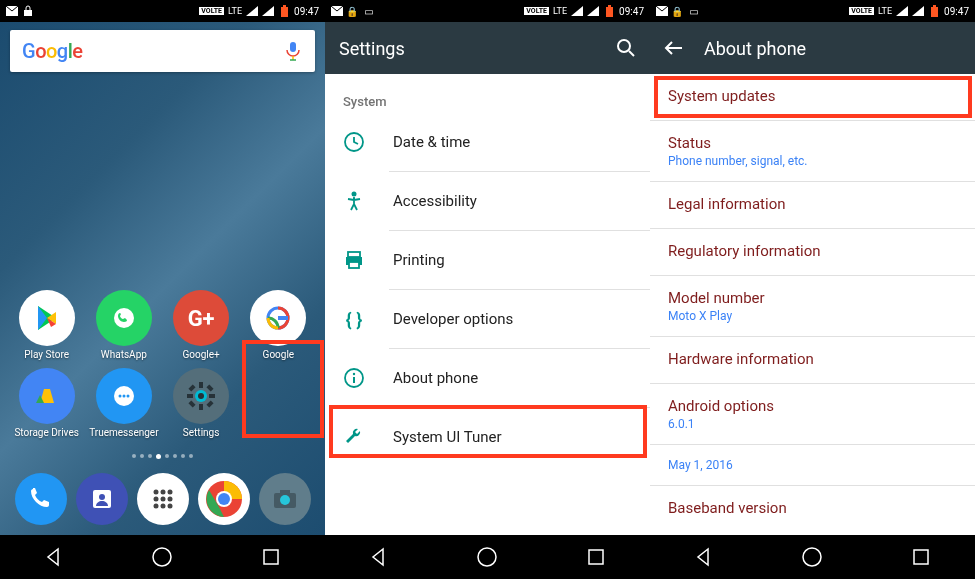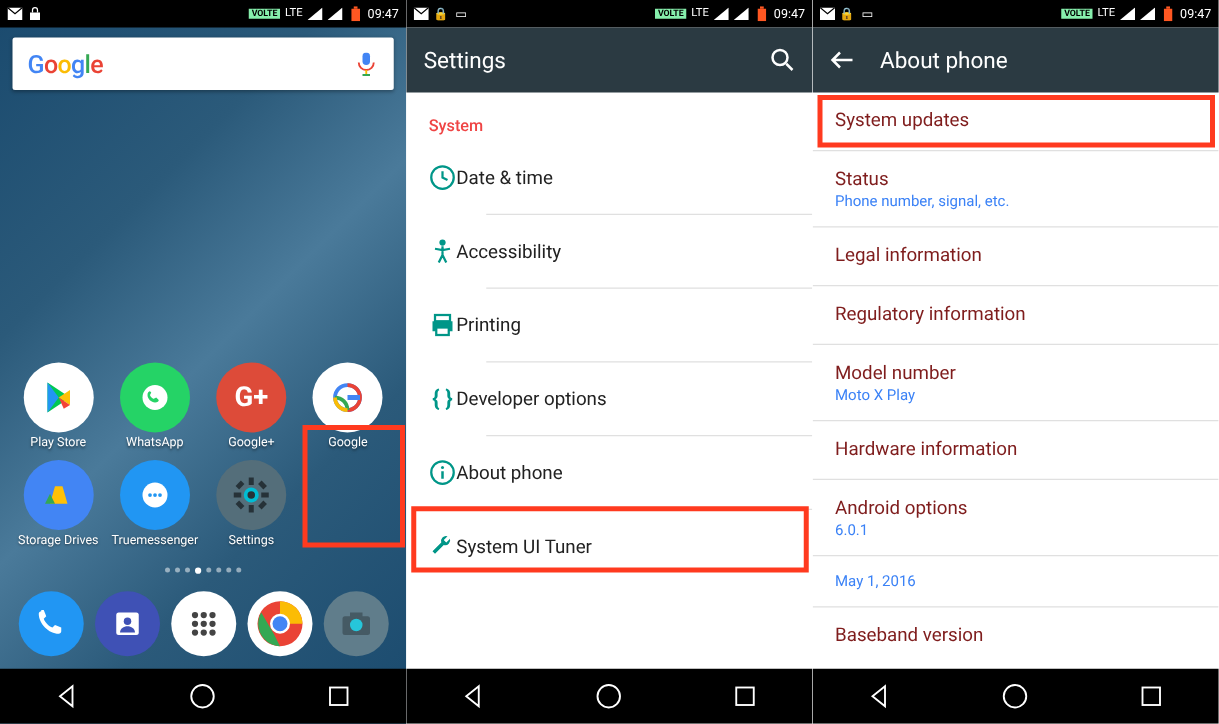--- a/index.html
+++ b/index.html
@@ -5,21 +5,21 @@
 * { margin: 0; padding: 0; box-sizing: border-box; font-family: Roboto, Arial, sans-serif; }
 body { width: 975px; height: 579px; display: flex; background: #fff; }
 .screen { width: 325px; height: 579px; position: relative; overflow: hidden; display: flex; flex-direction: column; }
 .screen1 { background: linear-gradient(135deg, #1a4a6e 0%, #2b5a7a 30%, #4a7a9a 50%, #2b5a7a 70%, #1a4a6e 100%); }
 .screen2, .screen3 { background: #fff; }
 
 
 .statusbar { height: 22px; background: #000; color: #fff; display: flex; align-items: center; justify-content: space-between; padding: 0 6px; font-size: 10px; }
 .sb-left, .sb-right { display: flex; align-items: center; gap: 4px; }
 .sb-icon { width: 12px; height: 12px; display: inline-flex; align-items: center; justify-content: center; }
-.volte { font-size: 7px; background: #86efac; color: #000; padding: 0 2px; font-weight: bold; }
+.volte { font-size: 7px; background: #ffffff; color: #000; padding: 0 2px; font-weight: bold; }
 .lte { font-size: 9px; font-weight: normal; }
 
 
 .search-bar { margin: 8px 10px 0; height: 42px; background: #fff; border-radius: 2px; display: flex; align-items: center; padding: 0 12px; box-shadow: 0 1px 3px rgba(0,0,0,0.3); }
 .google-logo { font-size: 20px; font-weight: 500; letter-spacing: -0.5px; }
 .g1{color:#4285F4}.g2{color:#EA4335}.g3{color:#FBBC05}.g4{color:#4285F4}.g5{color:#34A853}.g6{color:#EA4335}
 .mic-icon { margin-left: auto; width: 18px; height: 18px; }
 .app-grid { margin-top: auto; padding: 0 10px 10px; display: grid; grid-template-columns: repeat(4, 1fr); gap: 8px 4px; }
 .app-item { display: flex; flex-direction: column; align-items: center; gap: 3px; cursor: pointer; }
 .app-icon { width: 56px; height: 56px; border-radius: 50%; display: flex; align-items: center; justify-content: center; font-size: 24px; color: #fff; }
@@ -36,23 +36,23 @@
 
 .navbar { height: 44px; background: #000; display: flex; align-items: center; justify-content: space-around; }
 .nav-btn { width: 28px; height: 28px; display: flex; align-items: center; justify-content: center; cursor: pointer; }
 
 
 .toolbar { height: 52px; background: #2b3a42; color: #fff; display: flex; align-items: center; padding: 0 14px; font-size: 18px; gap: 20px; }
 .toolbar .spacer { flex: 1; }
 .back-arrow { width: 20px; height: 20px; cursor: pointer; }
 .search-icon { width: 20px; height: 20px; cursor: pointer; }
 
-.section-label { color: #ef4444; font-size: 13px; font-weight: 500; padding: 20px 18px 4px; }
+.section-label { color: #737373; font-size: 13px; font-weight: 500; padding: 20px 18px 4px; }
 .list { flex: 1; overflow-y: auto; }
-.setting-item { display: flex; align-items: center; padding: 18px 18px; cursor: pointer; }
+.setting-item { display: flex; align-items: center; padding: 18px 18px; gap: 28px; cursor: pointer; }
 .setting-icon { width: 22px; height: 22px; display: flex; align-items: center; justify-content: center; color: #009688; }
 .setting-title { font-size: 15px; color: #222; }
 .divider-inset { height: 1px; background: #e0e0e0; margin-left: 64px; }
 
 .about-item { padding: 13px 18px; cursor: pointer; }
 .about-title { font-size: 15px; color: #7f1d1d; margin-bottom: 2px; }
 .about-sub { font-size: 12px; color: #3b82f6; }
 .divider-full { height: 1px; background: #e0e0e0; }
 
 .hl2 { left: 4px; top: 405px; width: 318px; height: 53px; }

